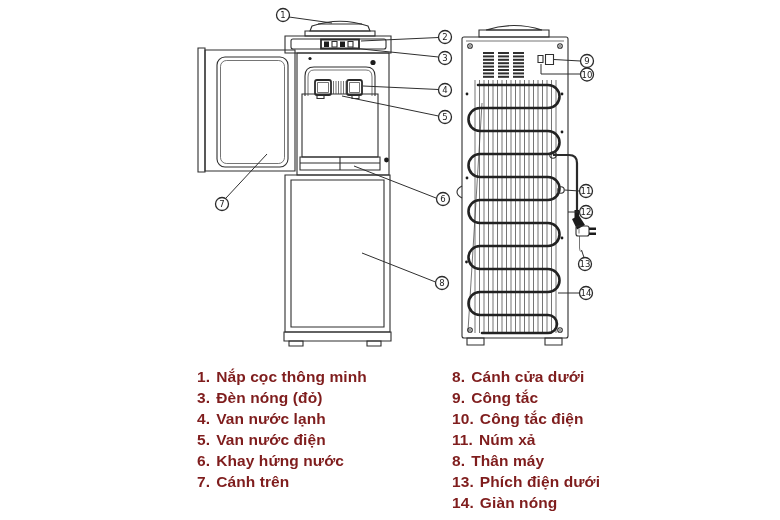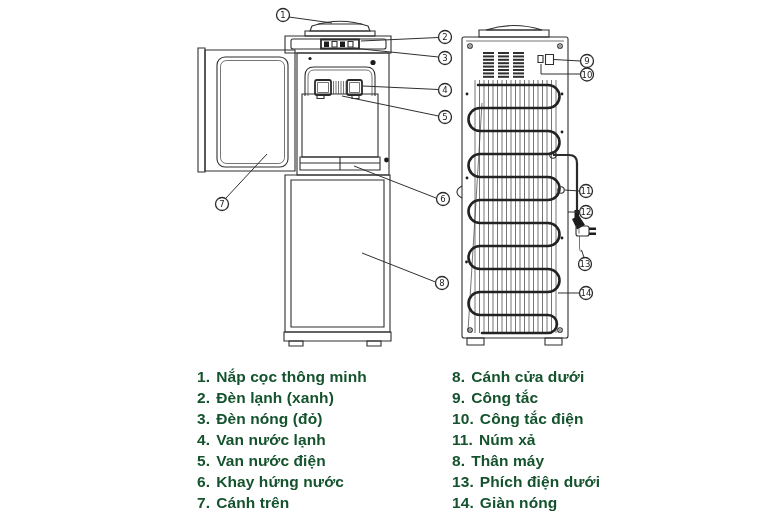--- a/index.html
+++ b/index.html
@@ -4,21 +4,21 @@
 <style>
   html,body{margin:0;padding:0;background:#ffffff;}
   #stage{position:relative;width:780px;height:520px;background:#ffffff;overflow:hidden;
          font-family:"Liberation Sans",sans-serif;}
   #diagram-svg{position:absolute;left:0;top:0;}
   .legend{position:absolute;left:0;top:364px;width:780px;height:150px;}
   .legend-col{position:absolute;top:2px;}
   .legend-col.left{left:197px;}
   .legend-col.right{left:452px;}
   .legend-line{height:21px;line-height:21px;font-size:15.5px;font-weight:600;
-               color:#14532d;letter-spacing:.1px;white-space:nowrap;}
+               color:#7f1d1d;letter-spacing:.1px;white-space:nowrap;}
   .legend-line .num{margin-right:6px;}
   svg *{vector-effect:non-scaling-stroke;}
   .ln{stroke:#2f2f2f;stroke-width:1.1;fill:none;}
   .lnthin{stroke:#3a3a3a;stroke-width:.7;fill:none;}
   .lnthick{stroke:#2a2a2a;stroke-width:1.8;fill:none;}
   .filldark{fill:#1c1c1c;stroke:none;}
   .callout circle{fill:#ffffff;stroke:#2b2b2b;stroke-width:1.3;}
   .callout text{fill:#222;font-family:"DejaVu Sans",sans-serif;font-size:8.5px;
                 text-anchor:middle;font-weight:500;}
   .leader{stroke:#2f2f2f;stroke-width:1;fill:none;}
@@ -272,21 +272,20 @@
     <g class="callout">
       <circle cx="586" cy="293" r="6.5"></circle>
           <text x="586" y="296">14</text>
         </g>
   </g>
 </svg>
 
 <div class="legend">
   <div class="legend-col left">
     <div class="legend-line"><span class="num">1.</span><span>Nắp cọc thông minh</span></div>
-    <div class="legend-line"><span class="num">2.</span><span>Đèn lạnh (xanh)</span></div>
     <div class="legend-line"><span class="num">3.</span><span>Đèn nóng (đỏ)</span></div>
     <div class="legend-line"><span class="num">4.</span><span>Van nước lạnh</span></div>
     <div class="legend-line"><span class="num">5.</span><span>Van nước điện</span></div>
     <div class="legend-line"><span class="num">6.</span><span>Khay hứng nước</span></div>
     <div class="legend-line"><span class="num">7.</span><span>Cánh trên</span></div>
   </div>
   <div class="legend-col right">
     <div class="legend-line"><span class="num">8.</span><span>Cánh cửa dưới</span></div>
     <div class="legend-line"><span class="num">9.</span><span>Công tắc</span></div>
     <div class="legend-line"><span class="num">10.</span><span>Công tắc điện</span></div>

